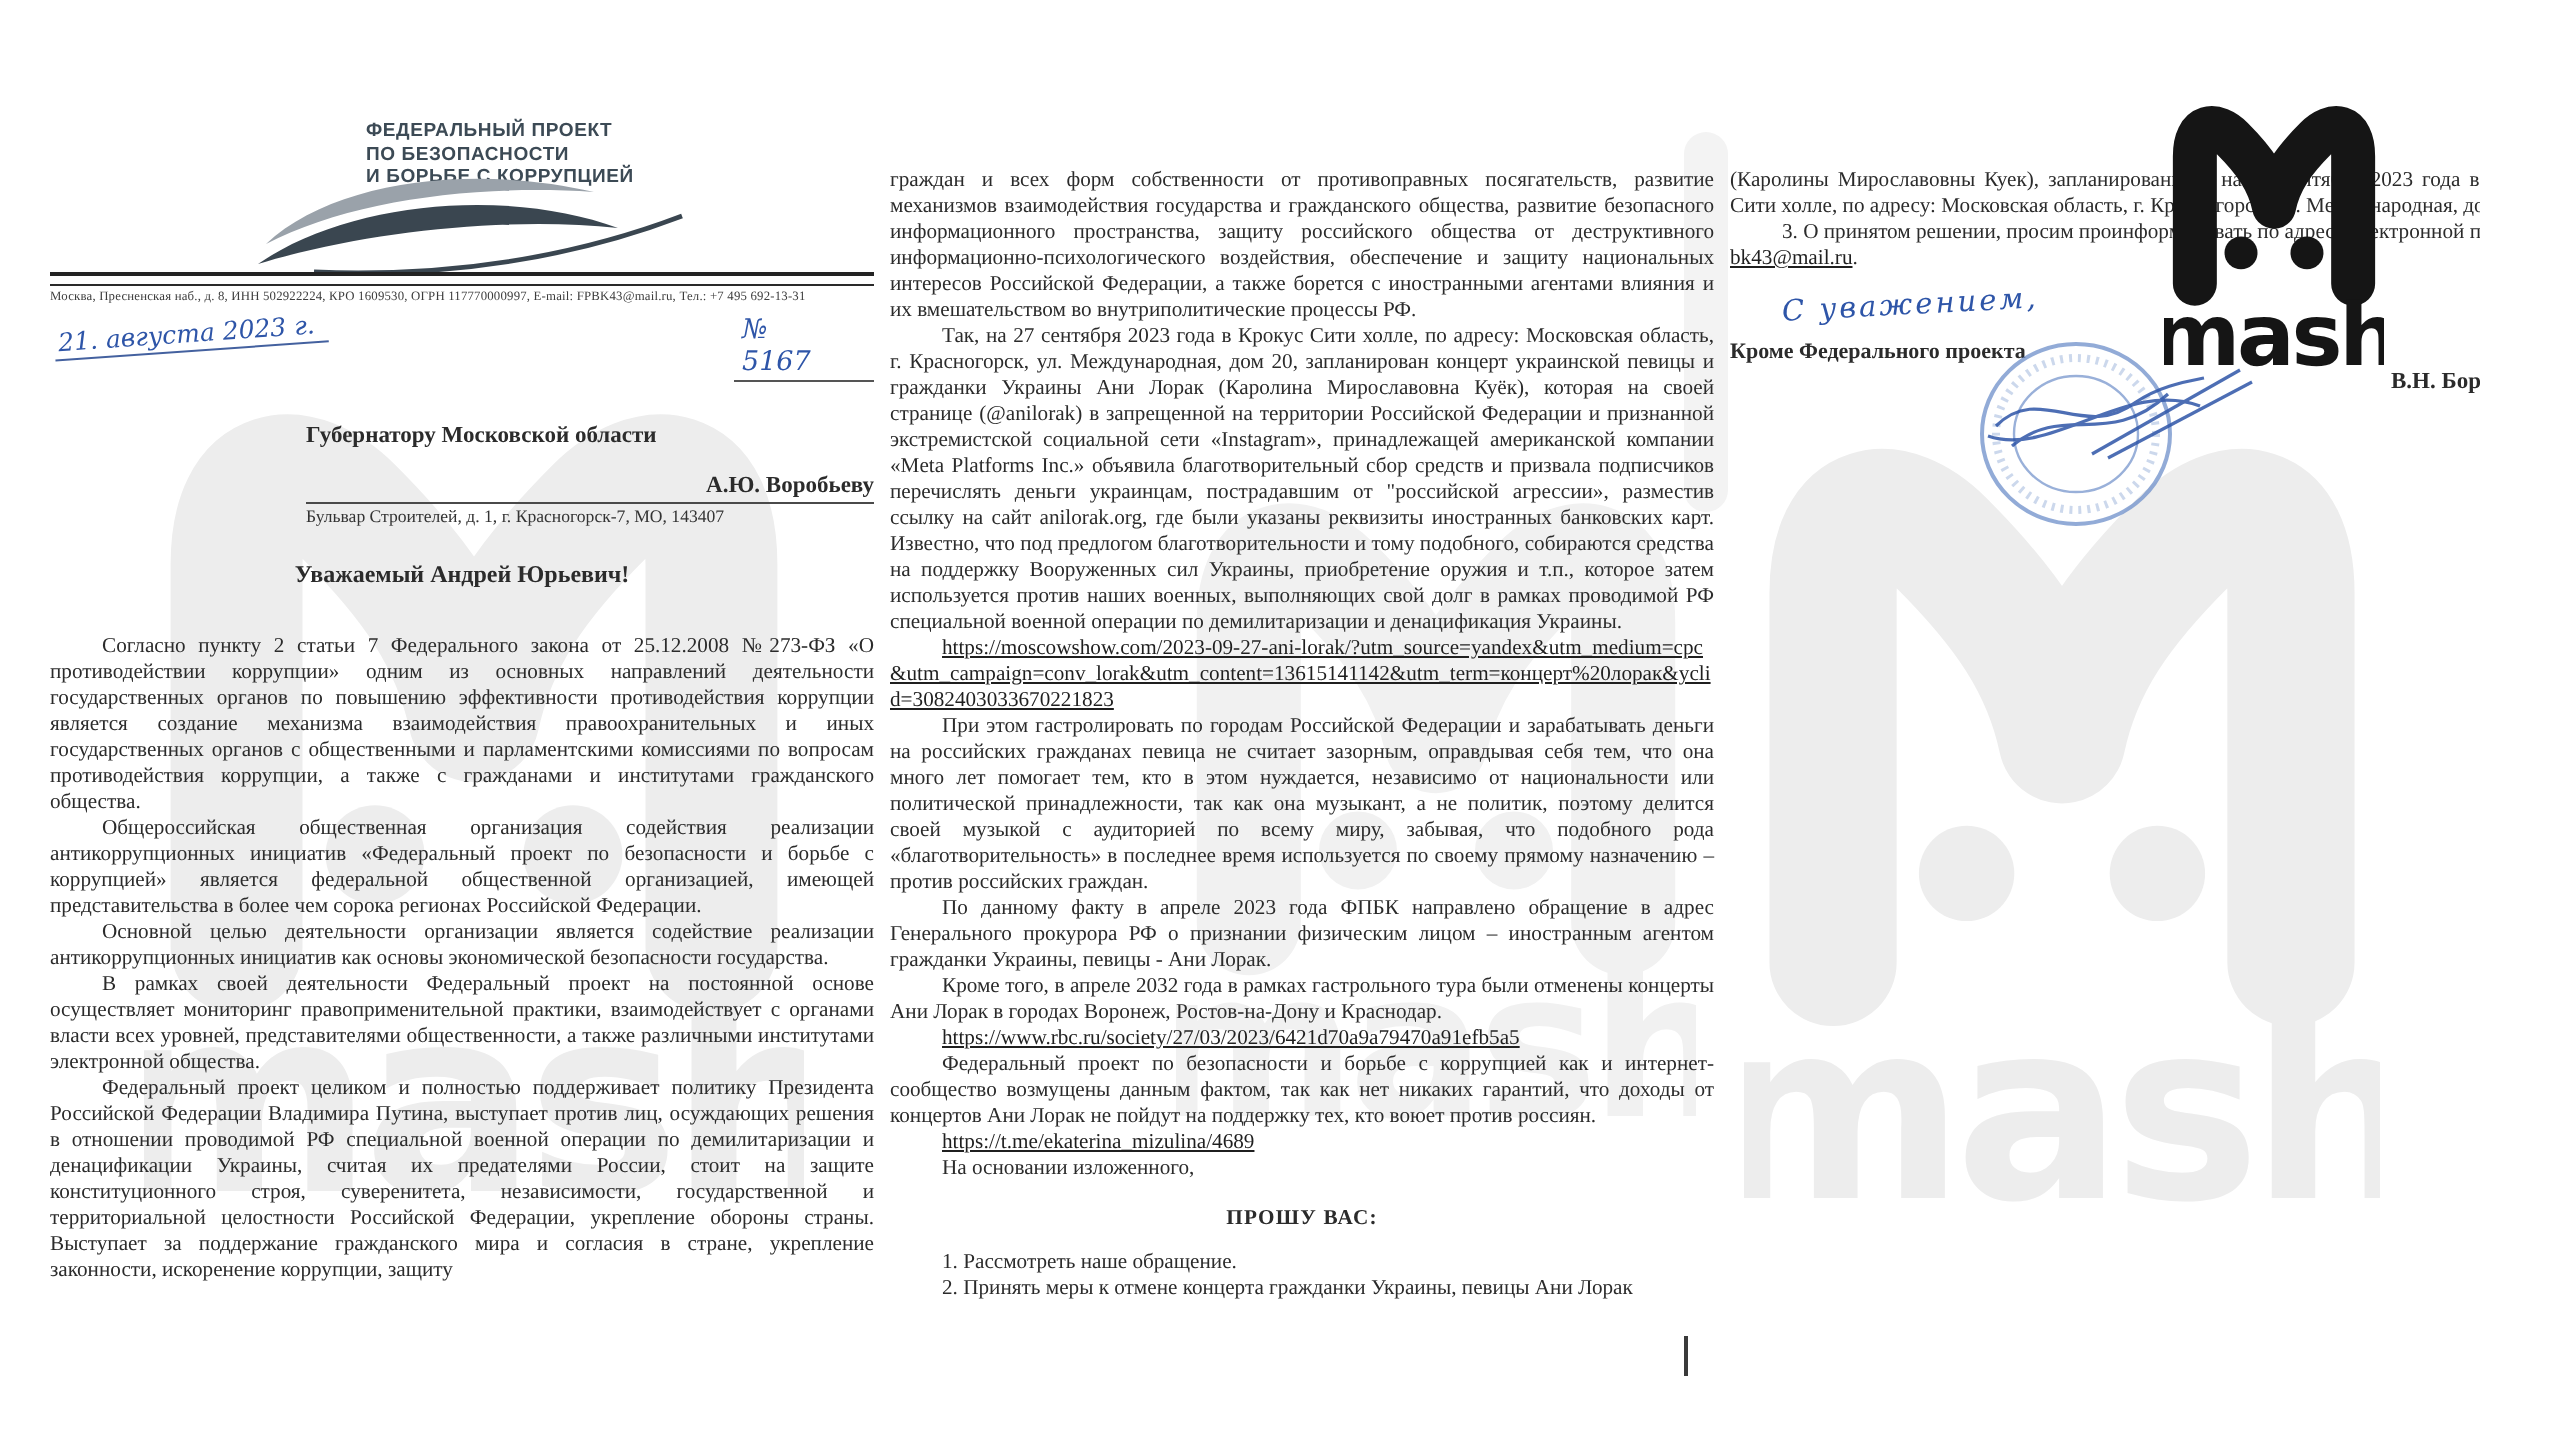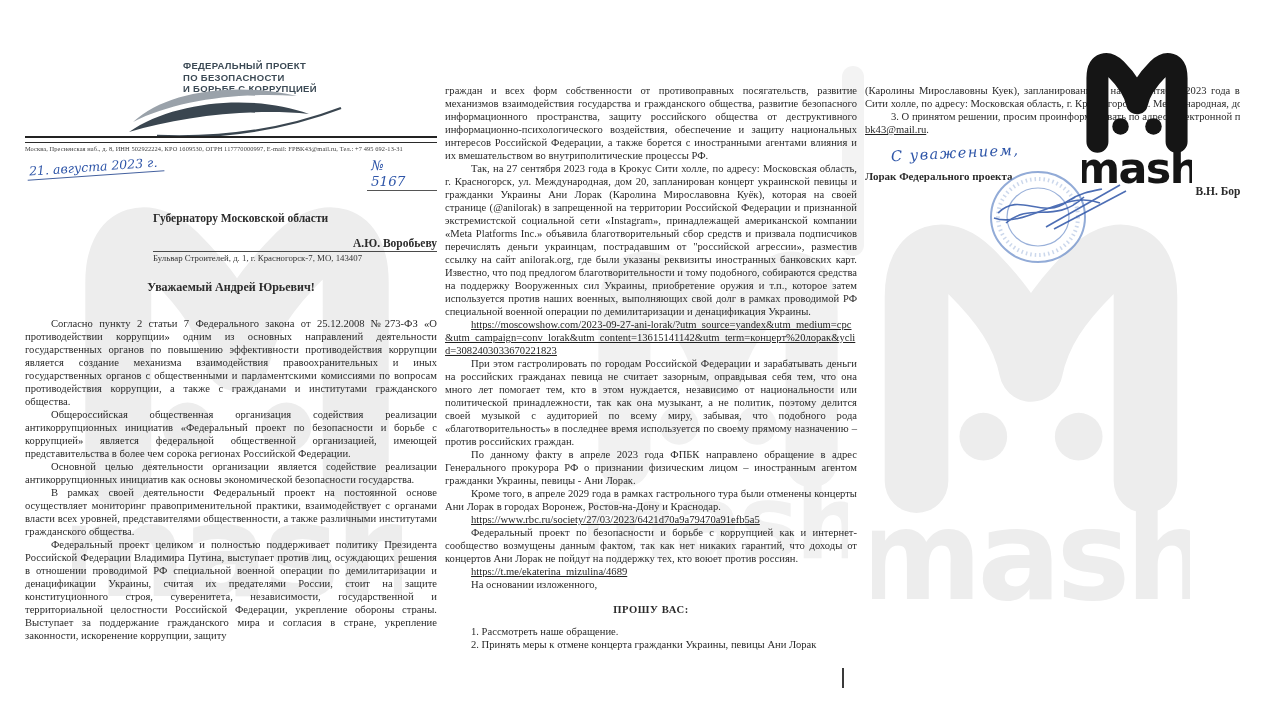--- a/index.html
+++ b/index.html
@@ -115,51 +115,51 @@
       <div class="r2">А.Ю. Воробьеву</div>
       <div class="r3">Бульвар Строителей, д. 1, г. Красногорск-7, МО, 143407</div>
     </div>
 
     <div class="salutation">Уважаемый Андрей Юрьевич!</div>
 
     <div class="bodytext">
       <p>Согласно пункту 2 статьи 7 Федерального закона от 25.12.2008 №273-ФЗ «О противодействии коррупции» одним из основных направлений деятельности государственных органов по повышению эффективности противодействия коррупции является создание механизма взаимодействия правоохранительных и иных государственных органов с общественными и парламентскими комиссиями по вопросам противодействия коррупции, а также с гражданами и институтами гражданского общества.</p>
       <p>Общероссийская общественная организация содействия реализации антикоррупционных инициатив «Федеральный проект по безопасности и борьбе с коррупцией» является федеральной общественной организацией, имеющей представительства в более чем сорока регионах Российской Федерации.</p>
       <p>Основной целью деятельности организации является содействие реализации антикоррупционных инициатив как основы экономической безопасности государства.</p>
-      <p>В рамках своей деятельности Федеральный проект на постоянной основе осуществляет мониторинг правоприменительной практики, взаимодействует с органами власти всех уровней, представителями общественности, а также различными институтами гражданского общества.</p>
+      <p>В рамках своей деятельности Федеральный проект на постоянной основе осуществляет мониторинг правоприменительной практики, взаимодействует с органами власти всех уровней, представителями общественности, а также различными институтами электронной общества.</p>
       <p>Федеральный проект целиком и полностью поддерживает политику Президента Российской Федерации Владимира Путина, выступает против лиц, осуждающих решения в отношении проводимой РФ специальной военной операции по демилитаризации и денацификации Украины, считая их предателями России, стоит на защите конституционного строя, суверенитета, независимости, государственной и территориальной целостности Российской Федерации, укрепление обороны страны. Выступает за поддержание гражданского мира и согласия в стране, укрепление законности, искоренение коррупции, защиту</p>
     </div>
   </section>
 
   <section class="col" style="left:445px;top:84px;height:630px">
     <p class="noindent">граждан и всех форм собственности от противоправных посягательств, развитие механизмов взаимодействия государства и гражданского общества, развитие безопасного информационного пространства, защиту российского общества от деструктивного информационно-психологического воздействия, обеспечение и защиту национальных интересов Российской Федерации, а также борется с иностранными агентами влияния и их вмешательством во внутриполитические процессы РФ.</p>
     <p>Так, на 27 сентября 2023 года в Крокус Сити холле, по адресу: Московская область, г. Красногорск, ул. Международная, дом 20, запланирован концерт украинской певицы и гражданки Украины Ани Лорак (Каролина Мирославовна Куёк), которая на своей странице (@anilorak) в запрещенной на территории Российской Федерации и признанной экстремистской социальной сети «Instagram», принадлежащей американской компании «Meta Platforms Inc.» объявила благотворительный сбор средств и призвала подписчиков перечислять деньги украинцам, пострадавшим от "российской агрессии», разместив ссылку на сайт anilorak.org, где были указаны реквизиты иностранных банковских карт. Известно, что под предлогом благотворительности и тому подобного, собираются средства на поддержку Вооруженных сил Украины, приобретение оружия и т.п., которое затем используется против наших военных, выполняющих свой долг в рамках проводимой РФ специальной военной операции по демилитаризации и денацификация Украины.</p>
     <p class="link">https://moscowshow.com/2023-09-27-ani-lorak/?utm_source=yandex&amp;utm_medium=cpc&amp;utm_campaign=conv_lorak&amp;utm_content=13615141142&amp;utm_term=концерт%20лорак&amp;yclid=3082403033670221823</p>
     <p>При этом гастролировать по городам Российской Федерации и зарабатывать деньги на российских гражданах певица не считает зазорным, оправдывая себя тем, что она много лет помогает тем, кто в этом нуждается, независимо от национальности или политической принадлежности, так как она музыкант, а не политик, поэтому делится своей музыкой с аудиторией по всему миру, забывая, что подобного рода «благотворительность» в последнее время используется по своему прямому назначению – против российских граждан.</p>
     <p>По данному факту в апреле 2023 года ФПБК направлено обращение в адрес Генерального прокурора РФ о признании физическим лицом – иностранным агентом гражданки Украины, певицы - Ани Лорак.</p>
-    <p>Кроме того, в апреле 2029 года в рамках гастрольного тура были отменены концерты Ани Лорак в городах Воронеж, Ростов-на-Дону и Краснодар.</p>
+    <p>Кроме того, в апреле 2032 года в рамках гастрольного тура были отменены концерты Ани Лорак в городах Воронеж, Ростов-на-Дону и Краснодар.</p>
     <p class="link">https://www.rbc.ru/society/27/03/2023/6421d70a9a79470a91efb5a5</p>
     <p>Федеральный проект по безопасности и борьбе с коррупцией как и интернет-сообщество возмущены данным фактом, так как нет никаких гарантий, что доходы от концертов Ани Лорак не пойдут на поддержку тех, кто воюет против россиян.</p>
     <p class="link">https://t.me/ekaterina_mizulina/4689</p>
     <p>На основании изложенного,</p>
     <p class="req-heading">ПРОШУ ВАС:</p>
     <p>1. Рассмотреть наше обращение.</p>
     <p>2. Принять меры к отмене концерта гражданки Украины, певицы Ани Лорак</p>
   </section>
 
   <section class="col" style="left:865px;top:84px;height:300px">
     <p class="noindent">(Каролины Мирославовны Куек), запланированного на 27 сентября 2023 года в Крокус Сити холле, по адресу: Московская область, г. Красногорск, ул. Международная, дом 20.</p>
     <p>
       <span>3. О принятом решении, просим проинформировать по адресу электронной почты: </span><span class="link">fpbk43@mail.ru</span><span>.</span>
     </p>
 
     <span class="handw closing-script">С уважением,</span>
 
     <div class="signoff">
-      <div class="t1">Лорак Федерального проекта</div>
+      <div class="t1">Кроме Федерального проекта</div>
       <span class="signer">В.Н. Бородин</span>
 
       <svg class="stamp" width="150" height="110" viewBox="0 0 150 110">
         <ellipse cx="58" cy="54" rx="47" ry="45" fill="none" stroke="#6e8fc9" stroke-width="2" opacity="0.75"></ellipse>
         <ellipse cx="58" cy="54" rx="40" ry="38" fill="none" stroke="#6e8fc9" stroke-width="4" stroke-dasharray="1.5 3" opacity="0.35"></ellipse>
         <ellipse cx="58" cy="54" rx="31" ry="29" fill="none" stroke="#6e8fc9" stroke-width="1.2" opacity="0.7"></ellipse>
         <g stroke="#2e55a8" stroke-width="1.6" fill="none" opacity="0.85">
           <path d="M18 50 C 40 28, 62 58, 88 38 C 100 30, 112 28, 122 26"></path>
           <path d="M26 60 C 52 38, 74 62, 104 34"></path>
           <path d="M14 55 C 46 66, 84 26, 120 40"></path>

